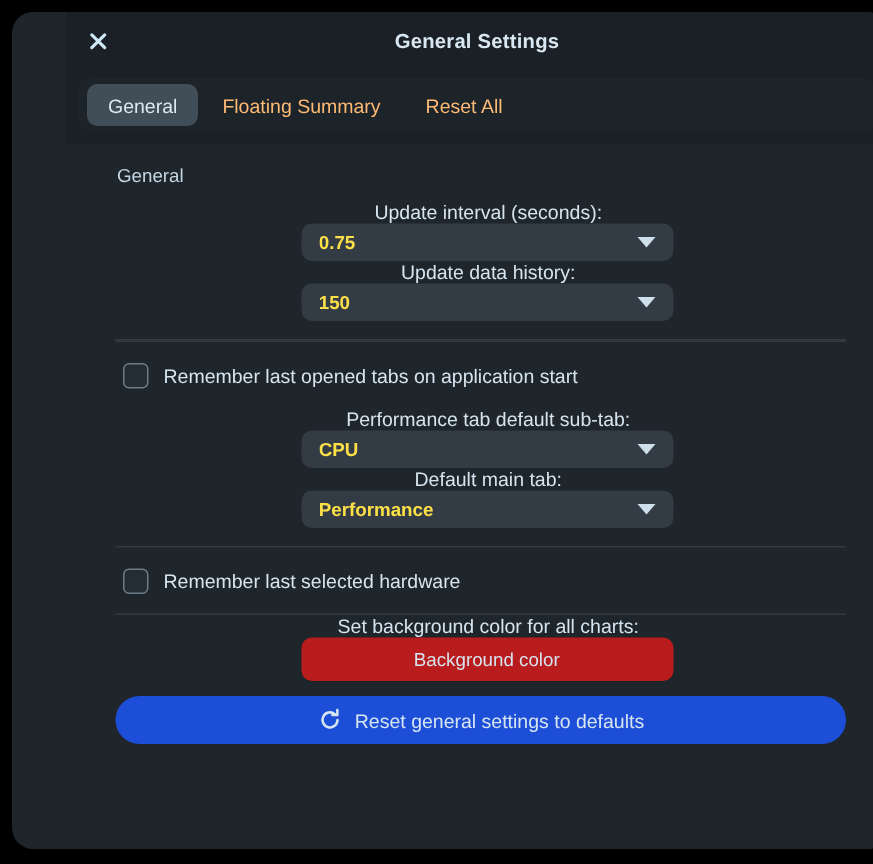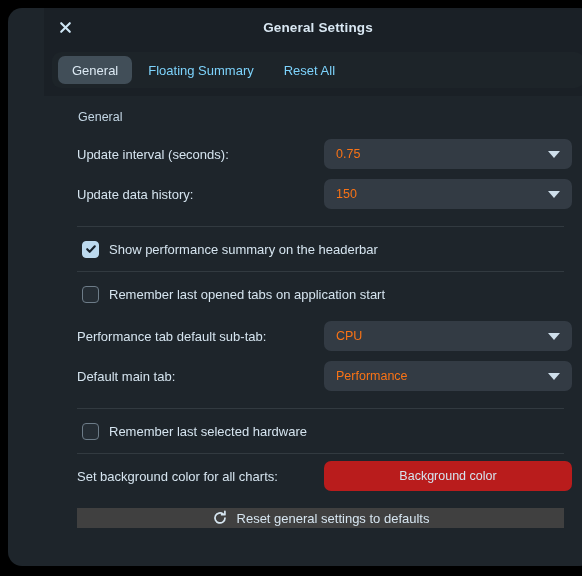--- a/index.html
+++ b/index.html
@@ -74,21 +74,21 @@
     align-items: center;
     padding: 0 6px;
     gap: 2px;
   }
   .tab {
     height: 28px;
     padding: 0 14px;
     display: flex;
     align-items: center;
     font-size: 13px;
-    color: #7dd3fc;
+    color: #fdba74;
     border-radius: 7px;
     cursor: pointer;
     white-space: nowrap;
   }
   .tab.active {
     background: #414e58;
     color: #dce9f3;
   }
 
   
@@ -103,20 +103,21 @@
     color: #c3d6e4;
     font-size: 12.5px;
     padding: 14px 0 10px 20px;
   }
 
   .row {
     display: flex;
     align-items: center;
     height: 40px;
     padding: 0 4px 0 19px;
+    flex-direction: column;
   }
   .row-label {
     font-size: 13px;
     color: #d5e4ef;
     white-space: nowrap;
   }
 
   .spacer { flex: 1 1 auto; }
 
   .combo {
@@ -126,24 +127,25 @@
     border-radius: 7px;
     display: flex;
     align-items: center;
     padding: 0 12px;
     cursor: pointer;
     box-sizing: border-box;
     margin-right: 2px;
   }
   .combo-value {
     font-size: 12.5px;
-    color: #f97316;
+    color: #fde047;
     flex: 1 1 auto;
     overflow: hidden;
     white-space: nowrap;
+    font-weight: bold;
   }
   .caret {
     width: 0; height: 0;
     border-left: 6px solid transparent;
     border-right: 6px solid transparent;
     border-top: 7px solid #cfdfeb;
     margin-left: 6px;
   }
 
   .divider {
@@ -197,23 +199,23 @@
     color: #d5e4ef;
     cursor: pointer;
     box-sizing: border-box;
     margin-right: 2px;
   }
 
   .reset-wrap {
     padding: 10px 14px 0 19px;
   }
   .reset-btn {
-    height: 20px;
-    background: #404040;
-    border-radius: 0;
+    height: 32px;
+    background: #1d4ed8;
+    border-radius: 16px;
     display: flex;
     align-items: center;
     justify-content: center;
     gap: 9px;
     cursor: pointer;
   }
   .reset-label {
     font-size: 13px;
     color: #d6e5f0;
   }
@@ -261,30 +263,20 @@
       <span class="spacer"></span>
       <div class="combo">
         <span class="combo-value">150</span>
         <span class="caret"></span>
       </div>
     </div>
 
     <div style="height:12px"></div>
     <div class="divider"></div>
 
-    <div class="check-row">
-      <div class="checkbox on">
-        <span>
-          <svg width="12" height="12" viewBox="0 0 12 12">
-            <path d="M2.2 6.2 L4.7 8.8 L9.8 3.3" fill="none" stroke="#16202a" stroke-width="2.1" stroke-linecap="round" stroke-linejoin="round"></path>
-          </svg>
-        </span>
-      </div>
-      <span class="check-label">Show performance summary on the headerbar</span>
-    </div>
 
     <div class="divider"></div>
 
     <div class="check-row">
       <div class="checkbox off"></div>
       <span class="check-label">Remember last opened tabs on application start</span>
     </div>
 
     <div class="row">
       <span class="row-label">Performance tab default sub-tab:</span>

